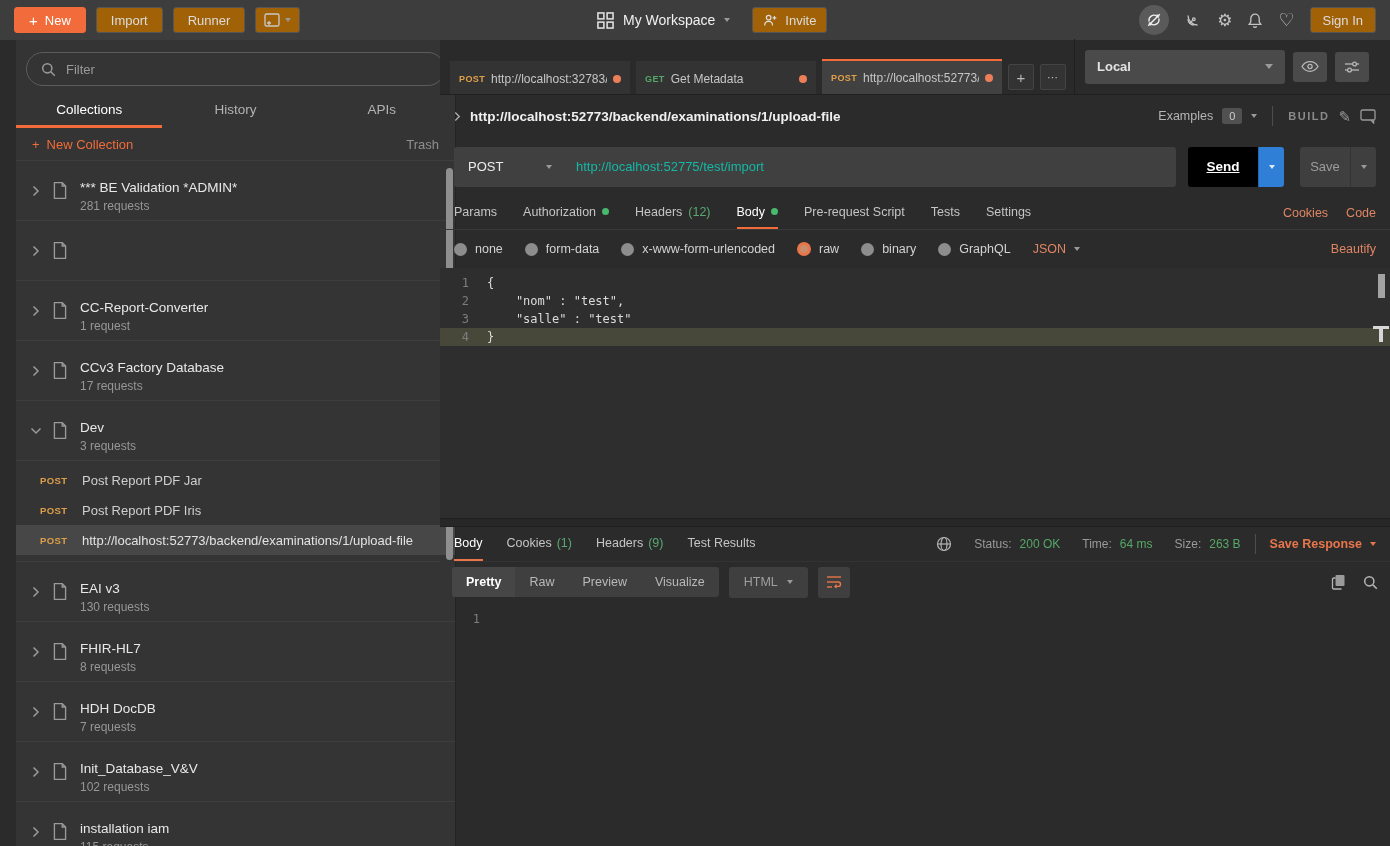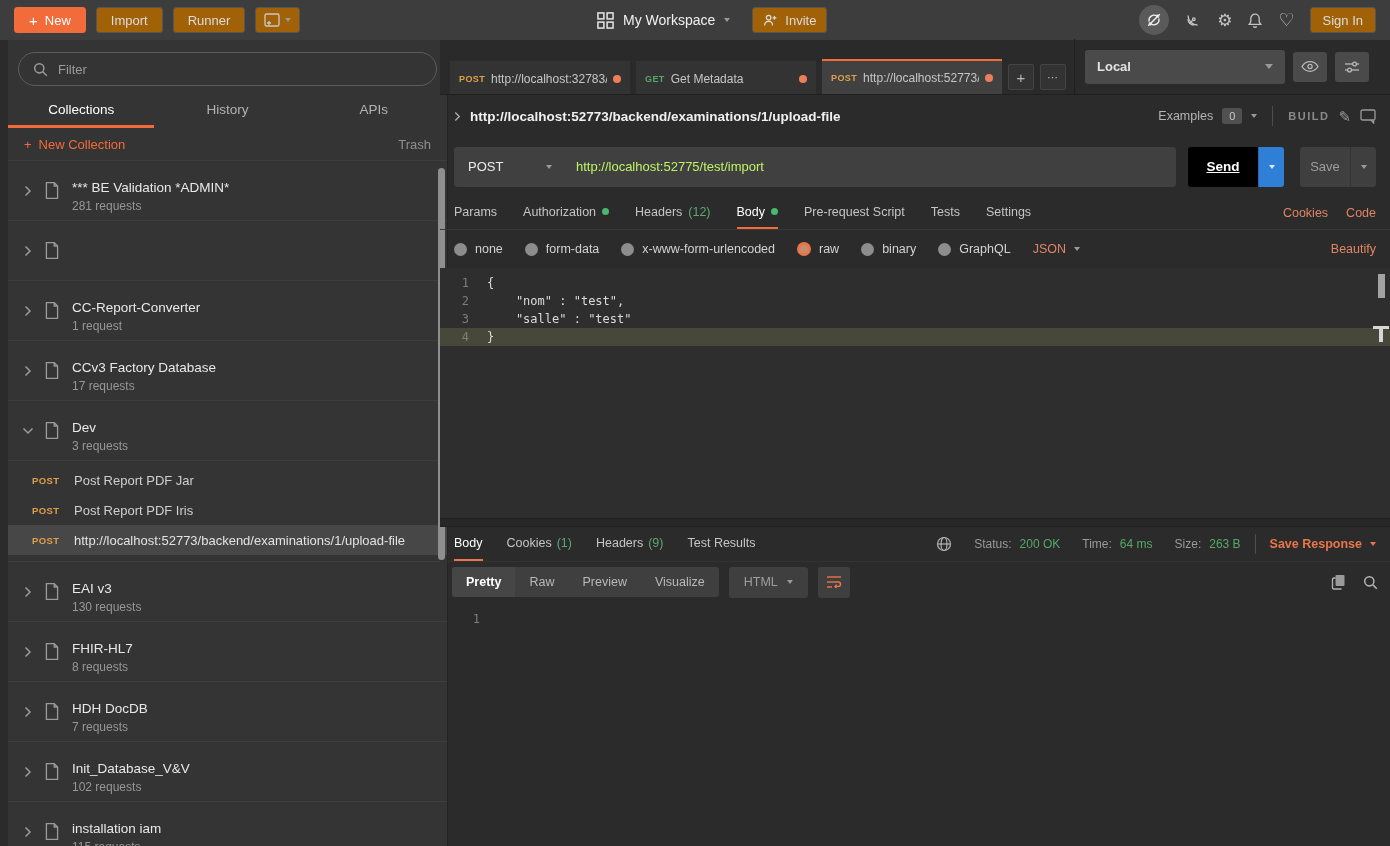--- a/index.html
+++ b/index.html
@@ -17,21 +17,21 @@
   .tb-center { position:absolute; left:597px; top:0; height:40px; display:flex; align-items:center; gap:22px; }
   .ws { display:flex; align-items:center; gap:9px; color:#f0f0f0; font-size:14px; cursor:pointer; }
   .tb-right { margin-left:auto; display:flex; align-items:center; gap:15px; }
   .circle-btn { width:30px; height:30px; border-radius:50%; background:#5a5a5a; display:flex; align-items:center; justify-content:center; cursor:pointer; }
   .tb-icon { color:#c5c5c5; cursor:pointer; display:flex; align-items:center; }
   .glyph { font-size:17px; line-height:1; color:#c5c5c5; }
   .caret { width:0; height:0; border-left:4px solid transparent; border-right:4px solid transparent; border-top:5px solid #9a9a9a; }
   .caret.sm { border-left-width:3.5px; border-right-width:3.5px; border-top-width:4.5px; }
 
   
-  .sidebar { position:absolute; top:40px; left:8px; width:440px; height:806px; background:#343434; border-right:1px solid #242424; overflow:hidden; }
+  .sidebar { position:absolute; top:40px; left:16px; width:440px; height:806px; background:#343434; border-right:1px solid #242424; overflow:hidden; }
   .filter-wrap { margin:12px 10px 8px 10px; height:34px; border:1px solid #5c5c5c; border-radius:17px; display:flex; align-items:center; padding:0 14px; gap:10px; }
   .filter-wrap input { background:transparent; border:none; outline:none; color:#cfcfcf; font-size:13px; width:100%; font-family:"Liberation Sans",sans-serif; }
   .filter-wrap input::placeholder { color:#9a9a9a; }
   .sb-tabs { display:flex; height:34px; }
   .sb-tab { flex:1; display:flex; align-items:center; justify-content:center; font-size:13.5px; color:#b2b2b2; border-bottom:3px solid transparent; cursor:pointer; }
   .sb-tab.active { color:#fff; border-bottom-color:#f26b3a; }
   .newcol-row { height:32px; display:flex; align-items:center; padding:0 16px; }
   .newcol { color:#f26b3a; font-size:13px; display:flex; align-items:center; gap:7px; cursor:pointer; }
   .trash { margin-left:auto; color:#8f8f8f; font-size:13px; cursor:pointer; }
   .col-row { height:60px; display:flex; align-items:center; padding-left:10px; border-top:1px solid #3e3e3e; cursor:pointer; }
@@ -72,21 +72,21 @@
   .title-right { margin-left:auto; display:flex; align-items:center; gap:9px; }
   .examples-label { color:#b5b5b5; font-size:12.5px; cursor:pointer; }
   .badge { background:#505050; border-radius:2px; padding:2px 7px; font-size:11px; color:#ccc; }
   .v-div { width:1px; height:20px; background:#4e4e4e; margin:0 6px; }
   .build { color:#8a8a8a; font-size:11px; font-weight:bold; letter-spacing:1.5px; cursor:pointer; }
 
   .url-row { height:59px; display:flex; align-items:center; padding:0 14px; gap:0; }
   .url-box { flex:1; height:40px; background:#404040; border-radius:3px; display:flex; align-items:center; }
   .method-select { width:112px; height:40px; display:flex; align-items:center; padding:0 14px; color:#ececec; font-size:13px; cursor:pointer; }
   .method-select .caret { margin-left:auto; }
-  .url-input { flex:1; background:transparent; border:none; outline:none; color:#bef264; font-size:13px; padding-left:10px; font-family:"Liberation Sans",sans-serif; }
+  .url-input { flex:1; background:transparent; border:none; outline:none; color:#14b8a6; font-size:13px; padding-left:10px; font-family:"Liberation Sans",sans-serif; }
   .send-group { display:flex; margin-left:12px; cursor:pointer; }
   .send-main { width:70px; height:40px; background:#000000; border-radius:3px 0 0 3px; display:flex; align-items:center; justify-content:center; color:#fff; font-size:13.5px; font-weight:bold;text-decoration:underline; }
   .send-caret { width:26px; height:40px; background:#2f7fd6; border-left:1px solid #2668ad; border-radius:0 3px 3px 0; display:flex; align-items:center; justify-content:center; }
   .send-caret .caret { border-top-color:#dce9f8; }
   .save-group { display:flex; margin-left:16px; cursor:pointer; }
   .save-main { width:50px; height:40px; background:#3f3f3f; border-radius:3px 0 0 3px; display:flex; align-items:center; justify-content:center; color:#9c9c9c; font-size:13px; }
   .save-caret { width:26px; height:40px; background:#3f3f3f; border-left:1px solid #333; border-radius:0 3px 3px 0; display:flex; align-items:center; justify-content:center; }
 
   .rq-tabs { height:34px; display:flex; align-items:stretch; padding:0 14px; gap:26px; border-bottom:1px solid #383838; font-size:12.5px; }
   .rq-tab { display:flex; align-items:center; gap:6px; color:#c5c5c5; border-bottom:2px solid transparent; cursor:pointer; }

